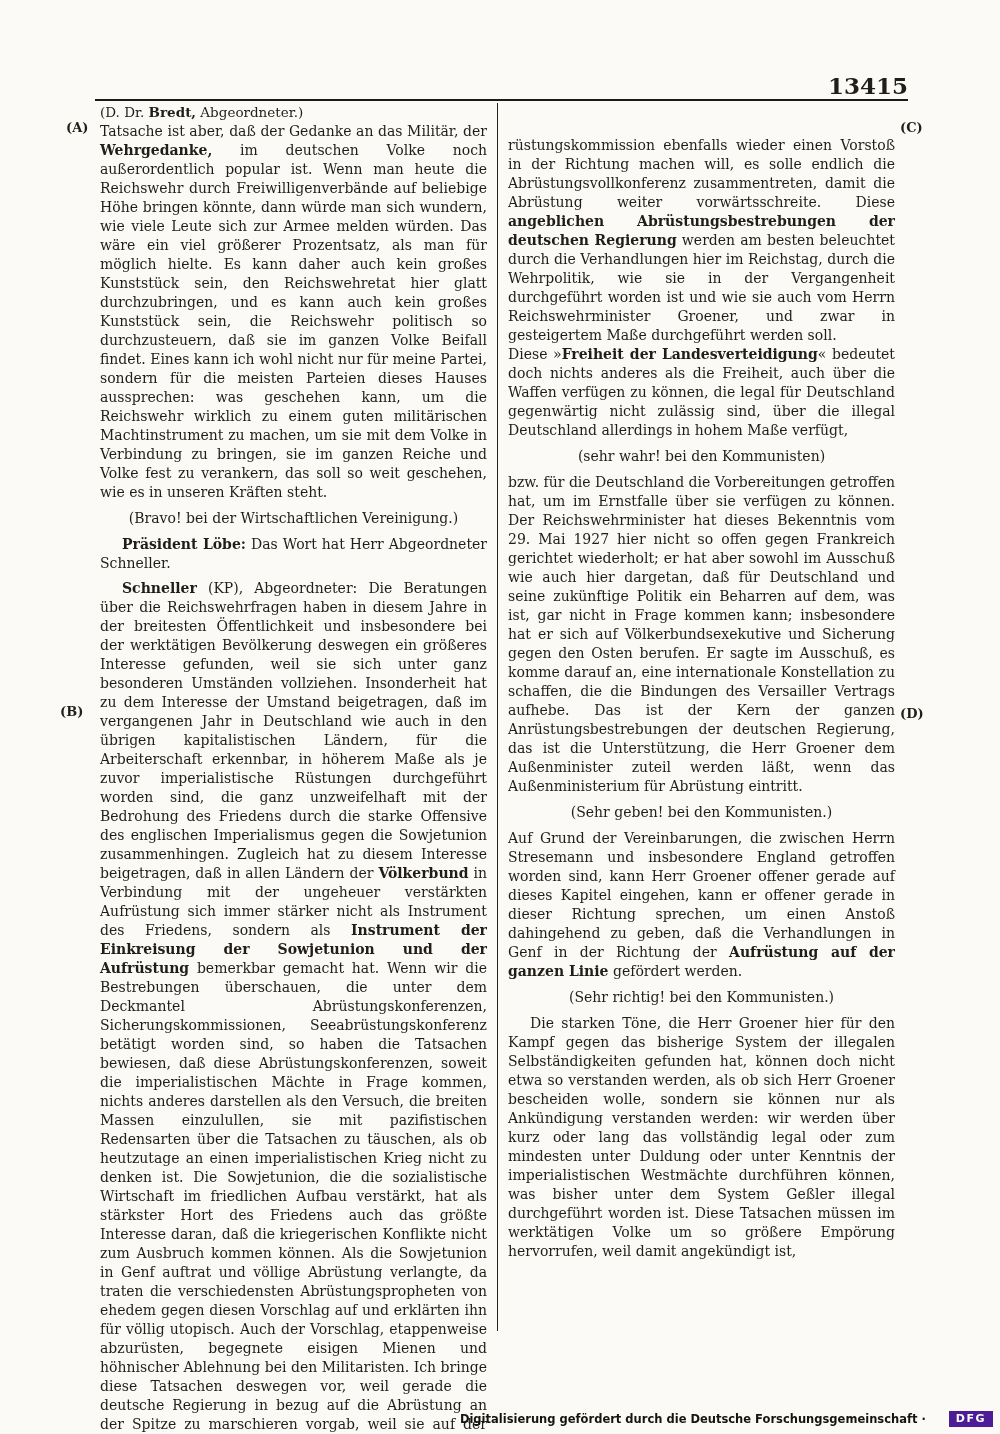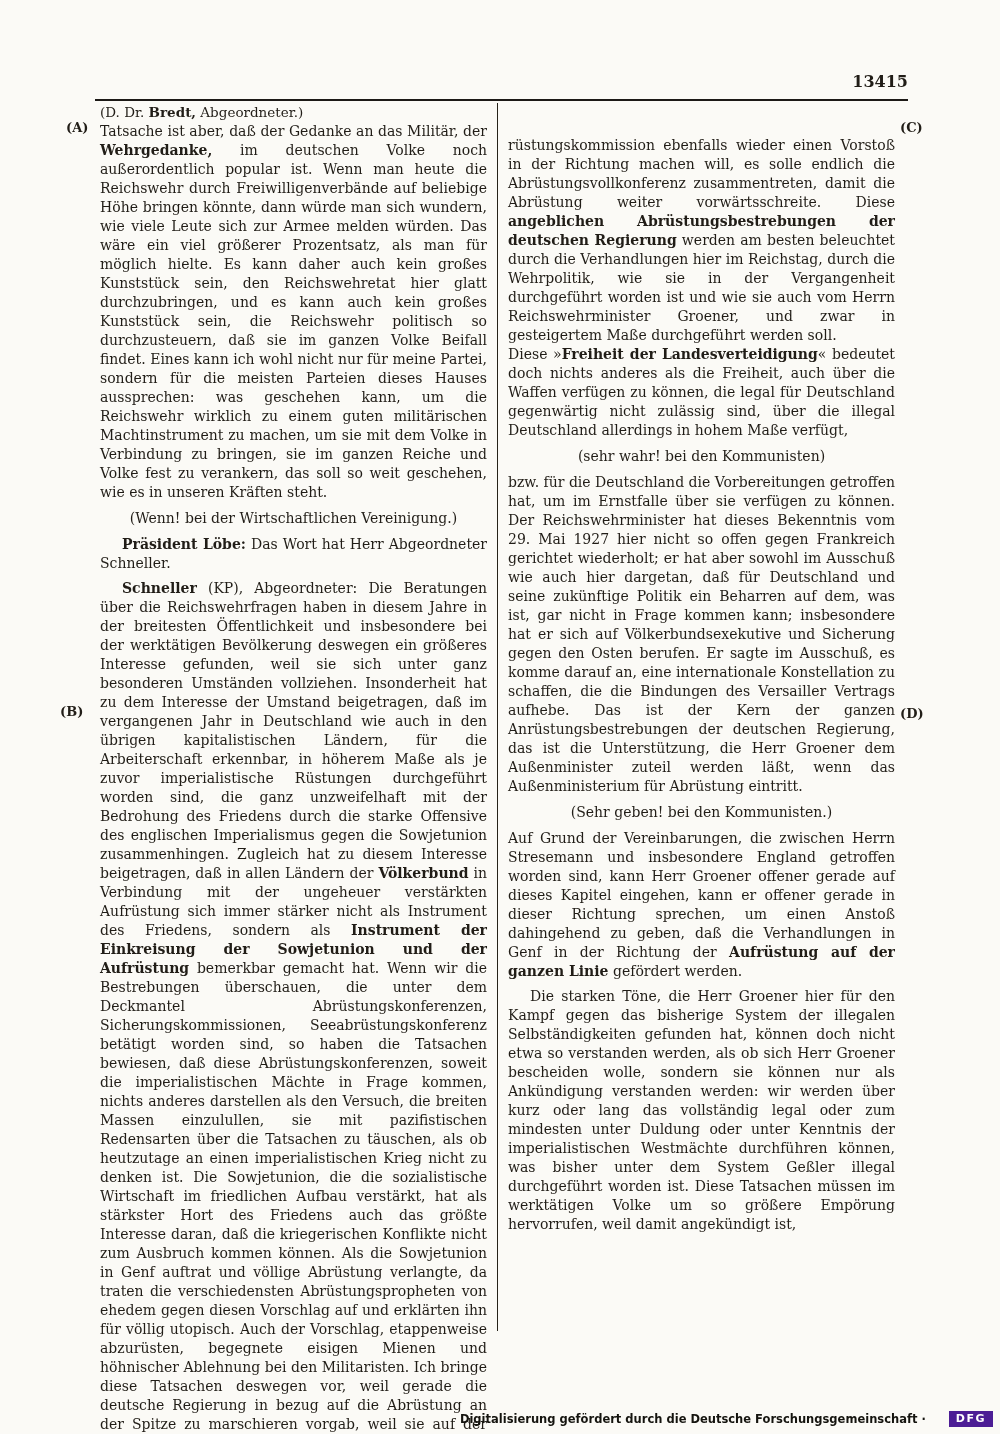--- a/index.html
+++ b/index.html
@@ -20,21 +20,21 @@
   }
   .header-center {
     text-align: center;
     font-weight: bold;
     font-size: 17px;
     letter-spacing: 0.2px;
     white-space: nowrap;
   }
   .page-number {
     position: absolute; right: 0; top: 0;
-    font-weight: bold; font-size: 16px;
+    font-weight: bold; font-size: 23px;
   }
   .header-rule {
     position: absolute;
     top: 99px; left: 95px; width: 813px; height: 2px;
     background: #1c1916;
   }
 
   
   .continuation-note {
     position: absolute;
@@ -111,32 +111,33 @@
 
 <div class="page-header">
   <div class="page-number">13415</div>
 </div>
 <div class="header-rule"></div>
 
 <div class="continuation-note" id="continuation-note"><span>(D. Dr. </span><b>Bredt,</b><span> Abgeordneter.)</span></div>
 
 <div class="column column-left" id="column-left">
     <p class="paragraph"><span>Tatsache ist aber, daß der Gedanke an das Militär, der </span><b>Wehrgedanke,</b><span> im deutschen Volke noch außerordentlich popular ist. Wenn man heute die Reichswehr durch Freiwilligenverbände auf beliebige Höhe bringen könnte, dann würde man sich wundern, wie viele Leute sich zur Armee melden würden. Das wäre ein viel größerer Prozentsatz, als man für möglich hielte. Es kann daher auch kein großes Kunststück sein, den Reichswehretat hier glatt durchzubringen, und es kann auch kein großes Kunststück sein, die Reichswehr politisch so durchzusteuern, daß sie im ganzen Volke Beifall findet. Eines kann ich wohl nicht nur für meine Partei, sondern für die meisten Parteien dieses Hauses aussprechen: was geschehen kann, um die Reichswehr wirklich zu einem guten militärischen Machtinstrument zu machen, um sie mit dem Volke in Verbindung zu bringen, sie im ganzen Reiche und Volke fest zu verankern, das soll so weit geschehen, wie es in unseren Kräften steht.</span></p>
-    <p class="interjection"><span>(Wenn! bei der Wirtschaftlichen Vereinigung.)</span></p>
+    <p class="interjection"><span>(Bravo! bei der Wirtschaftlichen Vereinigung.)</span></p>
     <p class="paragraph indent"><b>Präsident Löbe:</b><span> Das Wort hat Herr Abgeordneter Schneller.</span></p>
     <p class="paragraph indent"><b>Schneller</b><span> (KP), Abgeordneter: Die Beratungen über die Reichswehrfragen haben in diesem Jahre in der breitesten Öffentlichkeit und insbesondere bei der werktätigen Bevölkerung deswegen ein größeres Interesse gefunden, weil sie sich unter ganz besonderen Umständen vollziehen. Insonderheit hat zu dem Interesse der Umstand beigetragen, daß im vergangenen Jahr in Deutschland wie auch in den übrigen kapitalistischen Ländern, für die Arbeiterschaft erkennbar, in höherem Maße als je zuvor imperialistische Rüstungen durchgeführt worden sind, die ganz unzweifelhaft mit der Bedrohung des Friedens durch die starke Offensive des englischen Imperialismus gegen die Sowjetunion zusammenhingen. Zugleich hat zu diesem Interesse beigetragen, daß in allen Ländern der </span><b>Völkerbund</b><span> in Verbindung mit der ungeheuer verstärkten Aufrüstung sich immer stärker nicht als Instrument des Friedens, sondern als </span><b>Instrument der Einkreisung der Sowjetunion und der Aufrüstung</b><span> bemerkbar gemacht hat. Wenn wir die Bestrebungen überschauen, die unter dem Deckmantel Abrüstungskonferenzen, Sicherungskommissionen, Seeabrüstungskonferenz betätigt worden sind, so haben die Tatsachen bewiesen, daß diese Abrüstungskonferenzen, soweit die imperialistischen Mächte in Frage kommen, nichts anderes darstellen als den Versuch, die breiten Massen einzulullen, sie mit pazifistischen Redensarten über die Tatsachen zu täuschen, als ob heutzutage an einen imperialistischen Krieg nicht zu denken ist. Die Sowjetunion, die die sozialistische Wirtschaft im friedlichen Aufbau verstärkt, hat als stärkster Hort des Friedens auch das größte Interesse daran, daß die kriegerischen Konflikte nicht zum Ausbruch kommen können. Als die Sowjetunion in Genf auftrat und völlige Abrüstung verlangte, da traten die verschiedensten Abrüstungspropheten von ehedem gegen diesen Vorschlag auf und erklärten ihn für völlig utopisch. Auch der Vorschlag, etappenweise abzurüsten, begegnete eisigen Mienen und höhnischer Ablehnung bei den Militaristen. Ich bringe diese Tatsachen deswegen vor, weil gerade die deutsche Regierung in bezug auf die Abrüstung an der Spitze zu marschieren vorgab, weil sie auf der heute zusammentretenden Abrüstungsvorkonferenz bzw. der 5. Tagung der Ab-</span></p>
   </div>
 <div class="column-divider"></div>
 <div class="column column-right" id="column-right">
     <p class="paragraph"><span>rüstungskommission ebenfalls wieder einen Vorstoß in der Richtung machen will, es solle endlich die Abrüstungsvollkonferenz zusammentreten, damit die Abrüstung weiter vorwärtsschreite. Diese </span><b>angeblichen Abrüstungsbestrebungen der deutschen Regierung</b><span> werden am besten beleuchtet durch die Verhandlungen hier im Reichstag, durch die Wehrpolitik, wie sie in der Vergangenheit durchgeführt worden ist und wie sie auch vom Herrn Reichswehrminister Groener, und zwar in gesteigertem Maße durchgeführt werden soll.</span></p>
     <p class="paragraph"><span>Diese »</span><b>Freiheit der Landesverteidigung</b><span>« bedeutet doch nichts anderes als die Freiheit, auch über die Waffen verfügen zu können, die legal für Deutschland gegenwärtig nicht zulässig sind, über die illegal Deutschland allerdings in hohem Maße verfügt,</span></p>
     <p class="interjection"><span>(sehr wahr! bei den Kommunisten)</span></p>
     <p class="paragraph"><span>bzw. für die Deutschland die Vorbereitungen getroffen hat, um im Ernstfalle über sie verfügen zu können. Der Reichswehrminister hat dieses Bekenntnis vom 29. Mai 1927 hier nicht so offen gegen Frankreich gerichtet wiederholt; er hat aber sowohl im Ausschuß wie auch hier dargetan, daß für Deutschland und seine zukünftige Politik ein Beharren auf dem, was ist, gar nicht in Frage kommen kann; insbesondere hat er sich auf Völkerbundsexekutive und Sicherung gegen den Osten berufen. Er sagte im Ausschuß, es komme darauf an, eine internationale Konstellation zu schaffen, die die Bindungen des Versailler Vertrags aufhebe. Das ist der Kern der ganzen Anrüstungsbestrebungen der deutschen Regierung, das ist die Unterstützung, die Herr Groener dem Außenminister zuteil werden läßt, wenn das Außenministerium für Abrüstung eintritt.</span></p>
     <p class="interjection"><span>(Sehr geben! bei den Kommunisten.)</span></p>
     <p class="paragraph"><span>Auf Grund der Vereinbarungen, die zwischen Herrn Stresemann und insbesondere England getroffen worden sind, kann Herr Groener offener gerade auf dieses Kapitel eingehen, kann er offener gerade in dieser Richtung sprechen, um einen Anstoß dahingehend zu geben, daß die Verhandlungen in Genf in der Richtung der </span><b>Aufrüstung auf der ganzen Linie</b><span> gefördert werden.</span></p>
+    <p class="interjection"><span>(Sehr richtig! bei den Kommunisten.)</span></p>
     <p class="paragraph indent"><span>Die starken Töne, die Herr Groener hier für den Kampf gegen das bisherige System der illegalen Selbständigkeiten gefunden hat, können doch nicht etwa so verstanden werden, als ob sich Herr Groener bescheiden wolle, sondern sie können nur als Ankündigung verstanden werden: wir werden über kurz oder lang das vollständig legal oder zum mindesten unter Duldung oder unter Kenntnis der imperialistischen Westmächte durchführen können, was bisher unter dem System Geßler illegal durchgeführt worden ist. Diese Tatsachen müssen im werktätigen Volke um so größere Empörung hervorrufen, weil damit angekündigt ist,</span></p>
   </div>
 
 <div class="margin-marker marker-a">(A)</div>
 <div class="margin-marker marker-b">(B)</div>
 <div class="margin-marker marker-c">(C)</div>
 <div class="margin-marker marker-d">(D)</div>
 
 <div class="page-footer">
   <span>Digitalisierung gefördert durch die Deutsche Forschungsgemeinschaft ·</span>

